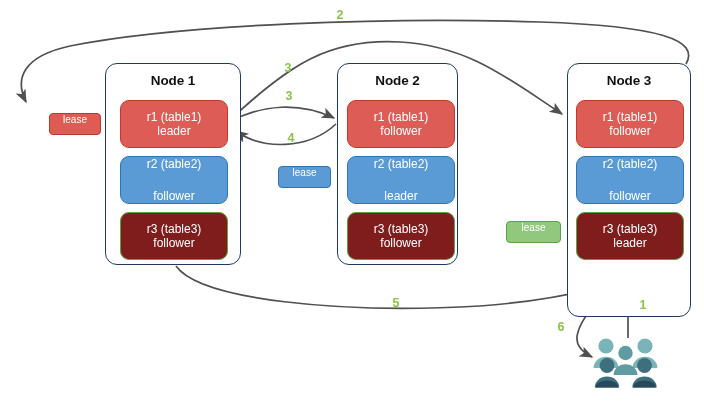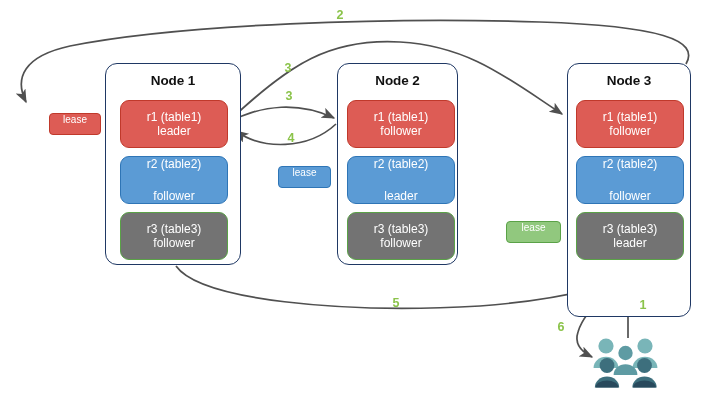--- a/index.html
+++ b/index.html
@@ -55,21 +55,21 @@
     justify-content: center;
     color: #ffffff;
     font-size: 12px;
     line-height: 14.5px;
     text-align: center;
     border-width: 1.4px;
     border-style: solid;
   }
   .rep-red   { background: #dd5c55; border-color: #c0392b; }
   .rep-blue  { background: #5b9bd5; border-color: #2e75b6; justify-content: space-between; }
-  .rep-green { background: #737373; border-color: #5aa247; }
+  .rep-green { background: #7f1d1d; border-color: #5aa247; }
 
   .lease {
     position: absolute;
     box-sizing: border-box;
     border-radius: 4px;
     display: flex;
     align-items: flex-start;
     justify-content: center;
     color: #ffffff;
     font-size: 10px;

